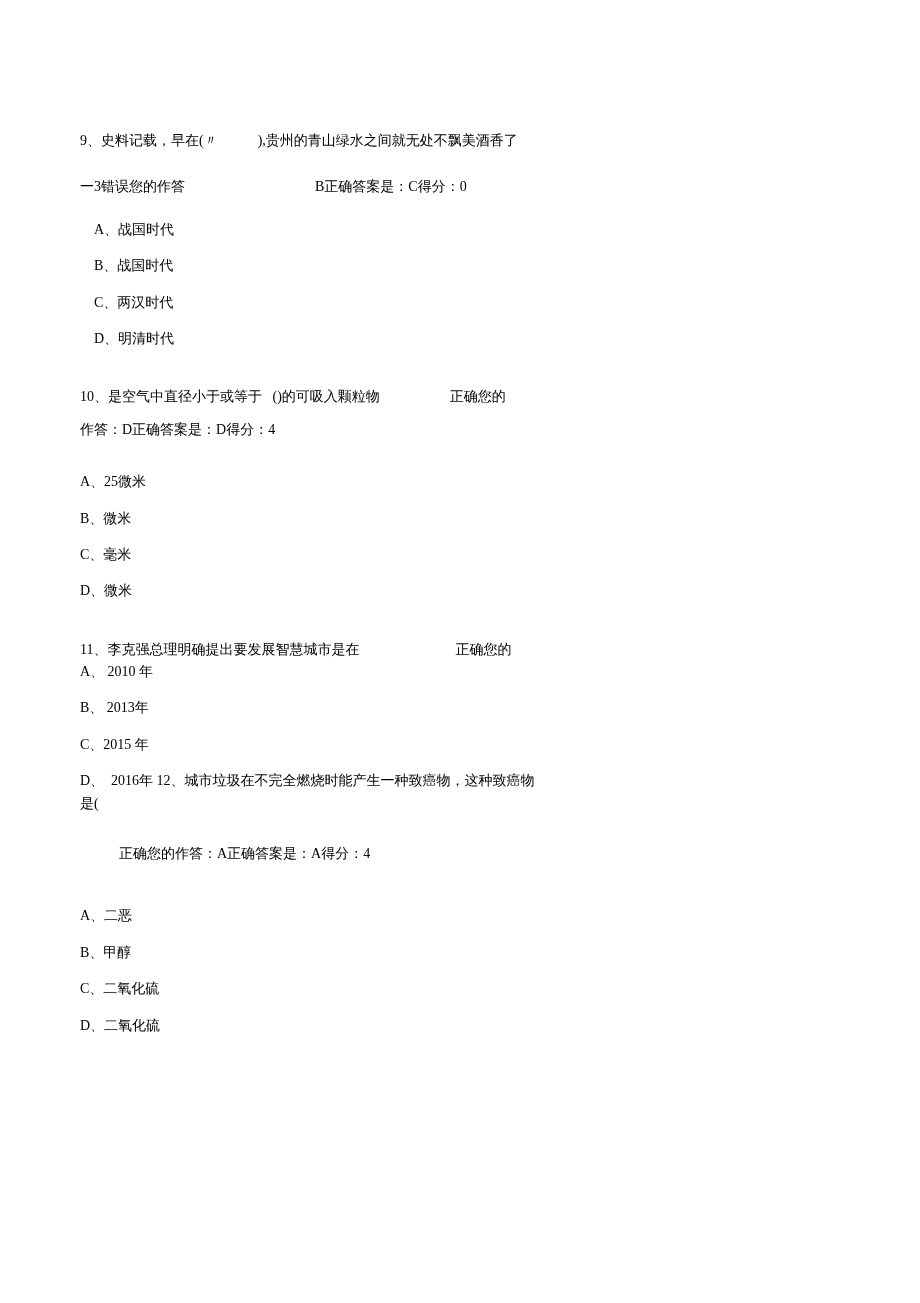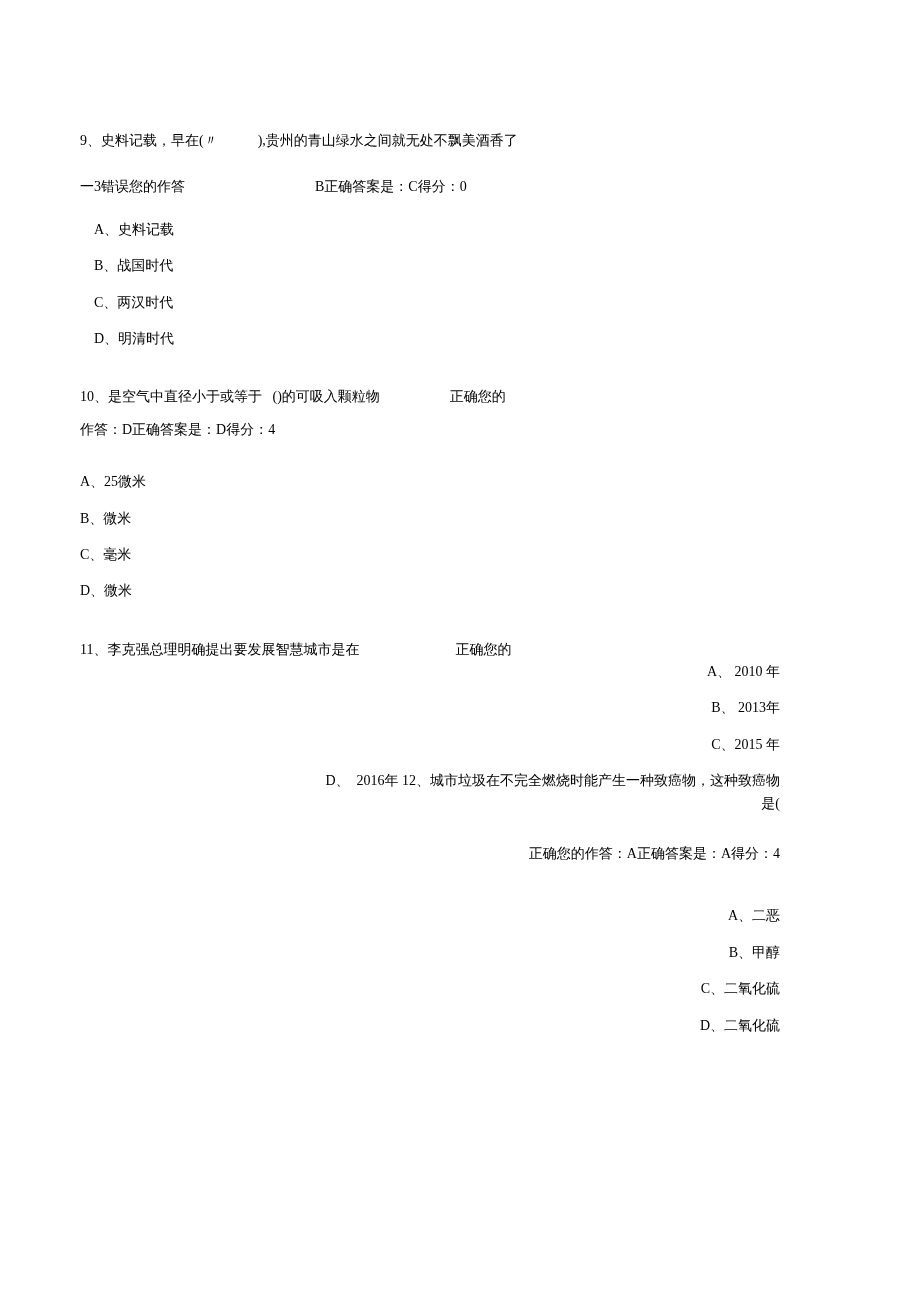--- a/index.html
+++ b/index.html
@@ -66,21 +66,20 @@
     }
     .opts2 {
       margin-left: 0;
     }
     .opt2 {
       margin-bottom: 14px;
       white-space: pre;
     }
     .q11-block {
       margin-top: 36px;
-      text-align: right;
     }
     .q11-line1 {
       display: flex;
     }
     .q11-l1-a {
       white-space: pre;
     }
     .q11-l1-b {
       margin-left: 96px;
       white-space: pre;
@@ -95,42 +94,42 @@
     }
     .q12-d-line {
       white-space: pre;
       margin-bottom: 0;
     }
     .q12-d-line2 {
       white-space: pre;
       margin-bottom: 28px;
     }
     .q12-ans {
-      margin-left: 80px;
+      margin-left: 39px;
       white-space: pre;
       margin-bottom: 40px;
     }
   </style>
 </head>
 <body>
 
 <div class="page">
 
   <div class="q9-line1">
     <span class="q9-part1">9、史料记载，早在(〃</span>
     <span class="q9-part2">),贵州的青山绿水之间就无处不飘美酒香了</span>
   </div>
 
   <div class="q9-line2">
     <span class="q9-l2-a">一3错误您的作答</span>
     <span class="q9-l2-b">B正确答案是：C得分：0</span>
   </div>
 
   <div class="opts">
-    <div class="opt">A、史料记载</div>
+    <div class="opt">A、战国时代</div>
     <div class="opt">B、战国时代</div>
     <div class="opt">C、两汉时代</div>
     <div class="opt">D、明清时代</div>
   </div>
 
   <div class="q10-block">
     <div class="q10-line1">
       <span class="q10-l1-a">10、是空气中直径小于或等于   ()的可吸入颗粒物</span>
       <span class="q10-l1-b">正确您的</span>
     </div>

